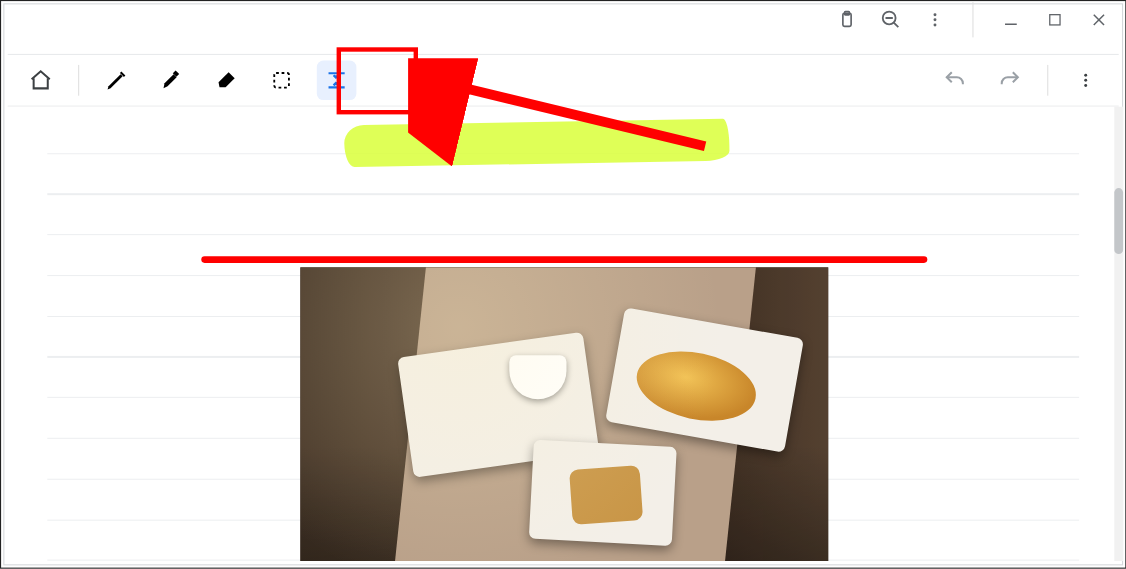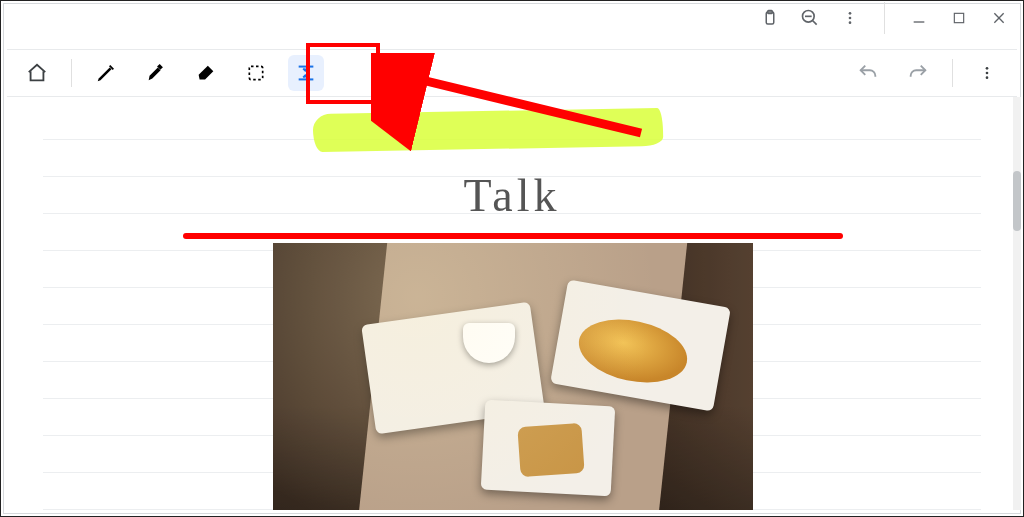--- a/index.html
+++ b/index.html
@@ -339,21 +339,20 @@
     <marker id="ah" markerWidth="18" markerHeight="16" refX="4" refY="8" orient="auto">
       <path d="M0 0 L18 8 L0 16 z" fill="#ff0000"></path>
     </marker>
   </defs>
   <line x1="270" y1="80" x2="22" y2="20" stroke="#ff0000" stroke-width="9" marker-end="url(#ah)"></line>
 </svg>
 
 <div class="canvas-area">
   <div class="page">
     <div class="highlighter-stroke"></div>
-    <div class="handwriting">Talk</div>
     <div class="red-line"></div>
 
     <div class="photo">
       <div class="wood"></div>
       <div class="table-runner"></div>
       <div class="plate a"></div>
       <div class="plate b"></div>
       <div class="plate c"></div>
       <div class="omelet"></div>
       <div class="bread"></div>

